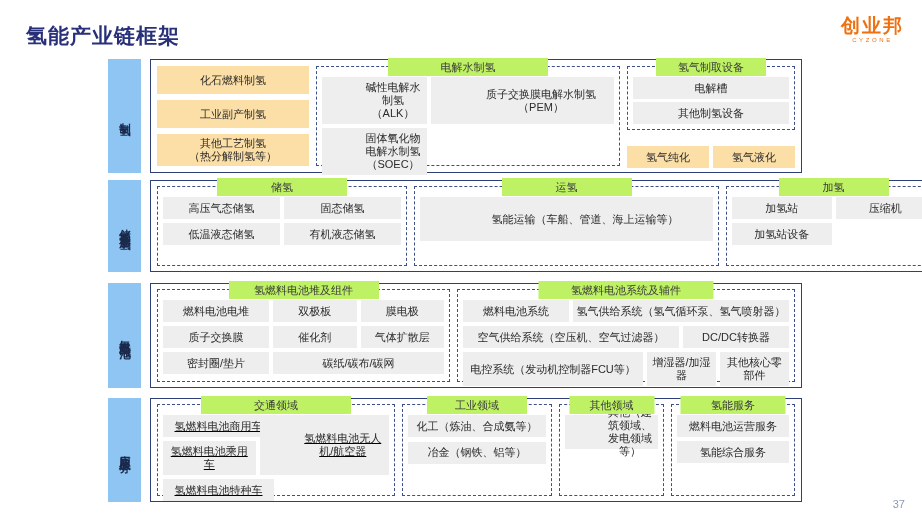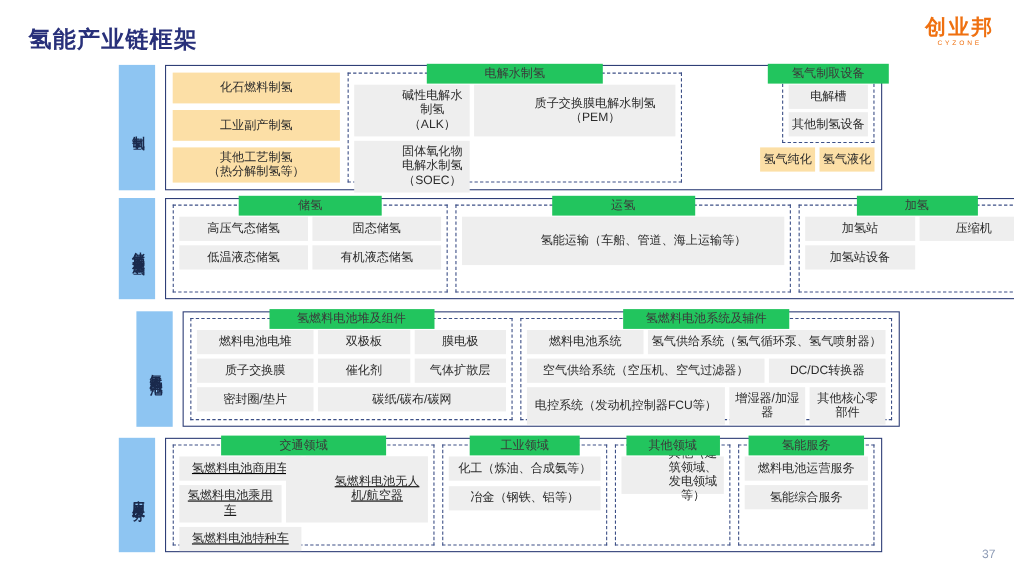--- a/index.html
+++ b/index.html
@@ -94,21 +94,21 @@
   }
   .group.plain {
     border: none;
     padding: 0;
   }
   .group-title {
     position: absolute;
     top: -9px;
     left: 50%;
     transform: translateX(-50%);
-    background: #22c55e;
+    background: #bef264;
     color: #3a3a3a;
     font-size: 11px;
     text-align: center;
     padding: 2px 0;
     line-height: 14px;
     white-space: nowrap;
     box-sizing: border-box;
   }
   .grow { display: flex; gap: 4px; }
   .grow > * { flex: 1 1 0; }
@@ -132,36 +132,36 @@
     background: #fcdfa6;
   }
   .cell.spacer { background: transparent; }
 
   
   #row-production { left: 108px; top: 59px; width: 694px; height: 114px; }
   #row-production .row-body { padding: 6px 6px; }
   #row-production .g-fossil { flex: 0 0 152px; gap: 6px; }
   #row-production .g-fossil .cell { min-height: 28px; }
   #row-production .g-electro { flex: 1 1 auto; }
-  #row-production .g-equip { flex: 0 0 168px; border: none; padding: 0; gap: 4px; align-items: flex-end;}
+  #row-production .g-equip { flex: 0 0 168px; border: none; padding: 0; gap: 16px;}
   #row-production .g-equip .inner {
     border: 1.4px dashed #3c4f86;
     position: relative;
     padding: 10px 5px 5px 5px;
     display: flex;
     flex-direction: column;
     gap: 3px;
   }
 
   #row-storage { left: 108px; top: 180px; width: 840px; height: 92px; }
   #row-storage .g-store { flex: 0 0 250px; }
   #row-storage .g-trans { flex: 1 1 auto; }
   #row-storage .g-fuel  { flex: 0 0 215px; }
 
-  #row-cell { left: 108px; top: 283px; width: 694px; height: 105px; margin-left: 16px; }
+  #row-cell { left: 108px; top: 283px; width: 694px; height: 105px; }
   #row-cell .g-stack { flex: 0 0 293px; }
   #row-cell .g-system { flex: 1 1 auto; }
 
   #row-app { left: 108px; top: 398px; width: 694px; height: 104px; }
   #row-app .g-traffic { flex: 0 0 238px; text-decoration: underline; }
   #row-app .g-industry { flex: 0 0 150px; justify-content: space-between; }
   #row-app .g-other { flex: 0 0 105px; gap: 26px; }
   #row-app .g-service { flex: 1 1 auto; }
 </style>
 </head>
@@ -264,21 +264,21 @@
         <div class="cell">催化剂</div>
         <div class="cell">气体扩散层</div>
       </div>
       <div class="grow">
         <div class="cell" style="flex:0 0 106px">密封圈/垫片</div>
         <div class="cell">碳纸/碳布/碳网</div>
       </div>
     </div>
 
     <div class="group g-system">
-      <div class="group-title" style="width:151px">氢燃料电池系统及辅件</div>
+      <div class="group-title" style="width:175px">氢燃料电池系统及辅件</div>
       <div class="grow">
         <div class="cell" style="flex:0 0 106px">燃料电池系统</div>
         <div class="cell">氢气供给系统（氢气循环泵、氢气喷射器）</div>
       </div>
       <div class="grow">
         <div class="cell">空气供给系统（空压机、空气过滤器）</div>
         <div class="cell" style="flex:0 0 106px">DC/DC转换器</div>
       </div>
       <div class="grow">
         <div class="cell" style="flex:0 0 180px">电控系统（发动机控制器FCU等）</div>

